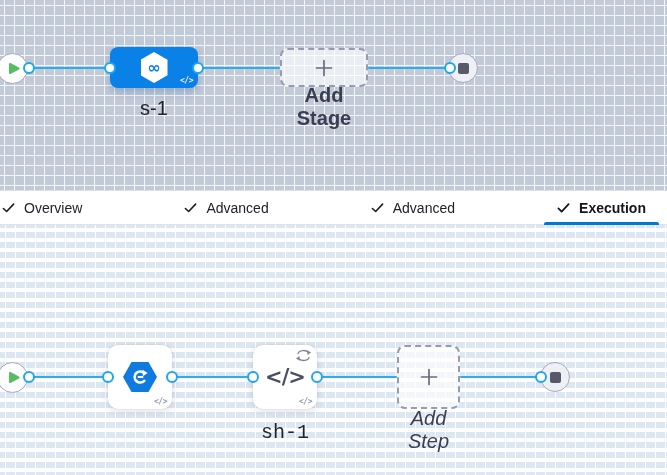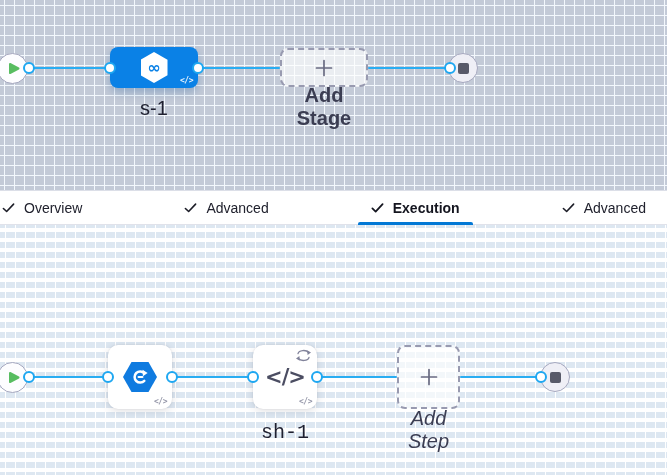--- a/index.html
+++ b/index.html
@@ -132,31 +132,31 @@
           <polyline points="1.5,6.5 5,9.8 12.5,1.8" fill="none" stroke="#1c1d27" stroke-width="1.7" stroke-linecap="round" stroke-linejoin="round"></polyline>
         </svg>
       <span>Overview</span>
     </div>
     <div class="tab">
       <svg class="check" width="13" height="12" viewBox="0 0 14 12">
           <polyline points="1.5,6.5 5,9.8 12.5,1.8" fill="none" stroke="#1c1d27" stroke-width="1.7" stroke-linecap="round" stroke-linejoin="round"></polyline>
         </svg>
       <span>Advanced</span>
     </div>
+    <div class="tab">
+      <svg class="check" width="13" height="12" viewBox="0 0 14 12">
+          <polyline points="1.5,6.5 5,9.8 12.5,1.8" fill="none" stroke="#1c1d27" stroke-width="1.7" stroke-linecap="round" stroke-linejoin="round"></polyline>
+        </svg>
+      <span>Advanced</span>
+    </div>
     <div class="tab active">
       <svg class="check" width="13" height="12" viewBox="0 0 14 12">
           <polyline points="1.5,6.5 5,9.8 12.5,1.8" fill="none" stroke="#14151f" stroke-width="1.9" stroke-linecap="round" stroke-linejoin="round"></polyline>
         </svg>
       <span>Execution</span>
-    </div>
-    <div class="tab">
-      <svg class="check" width="13" height="12" viewBox="0 0 14 12">
-          <polyline points="1.5,6.5 5,9.8 12.5,1.8" fill="none" stroke="#1c1d27" stroke-width="1.7" stroke-linecap="round" stroke-linejoin="round"></polyline>
-        </svg>
-      <span>Advanced</span>
     </div>
   </div>
 
   <div id="exec-canvas" class="canvas">
 
     <div class="edge" style="left:29px; top:150.75px; width:79px;"></div>
     <div class="edge" style="left:172px; top:150.75px; width:81px;"></div>
     <div class="edge" style="left:317px; top:150.75px; width:80px;"></div>
     <div class="edge" style="left:460px; top:150.75px; width:81px;"></div>
 

